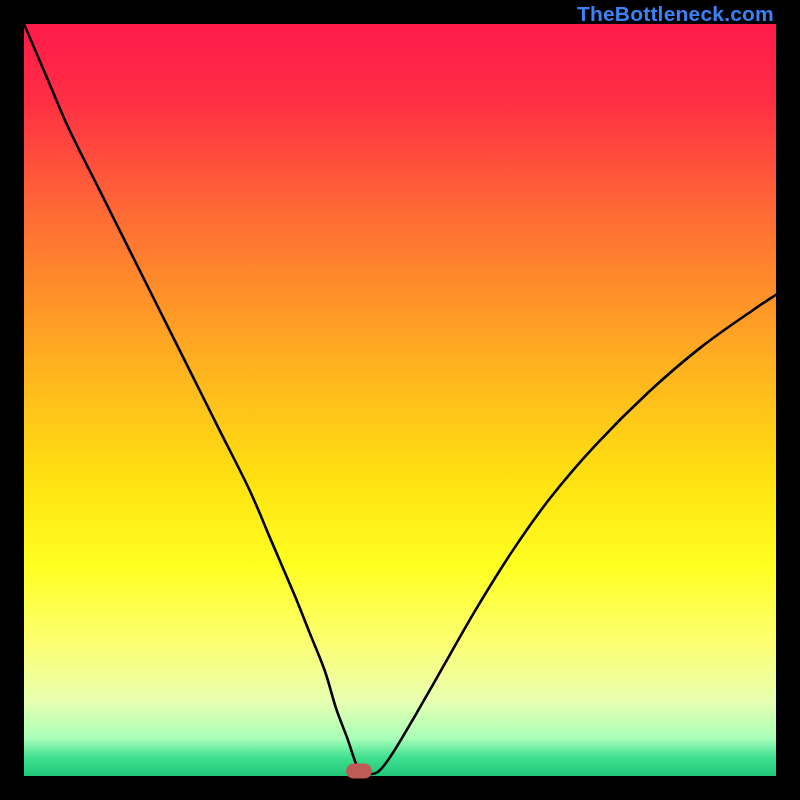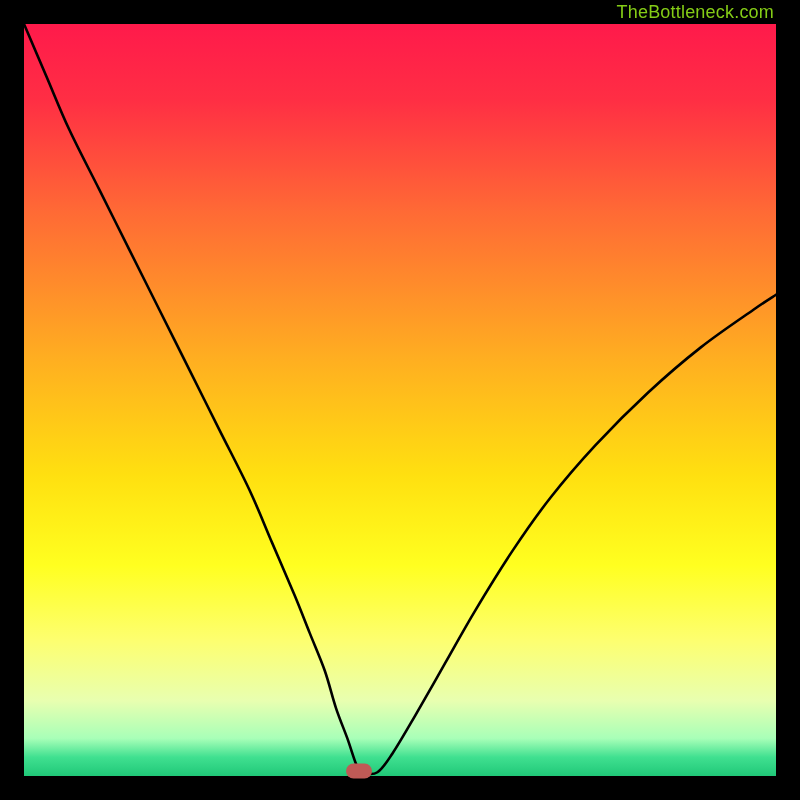--- a/index.html
+++ b/index.html
@@ -23,23 +23,23 @@
     position: absolute;
     left: 0;
     top: 0;
     width: 752px;
     height: 752px;
   }
   .watermark {
     position: absolute;
     top: 2px;
     right: 26px;
-    font-size: 18px;
-    font-weight: 400;
-    color: #84cc16;
+    font-size: 21px;
+    font-weight: 700;
+    color: #3b82f6;
     letter-spacing: 0.2px;
     z-index: 10;
   }
   .curve {
     position: absolute;
     left: 0;
     top: 0;
     width: 752px;
     height: 752px;
     z-index: 5;

